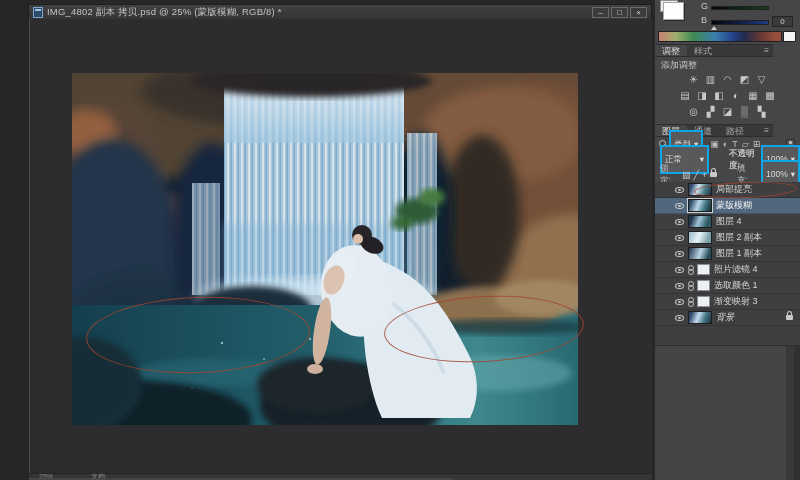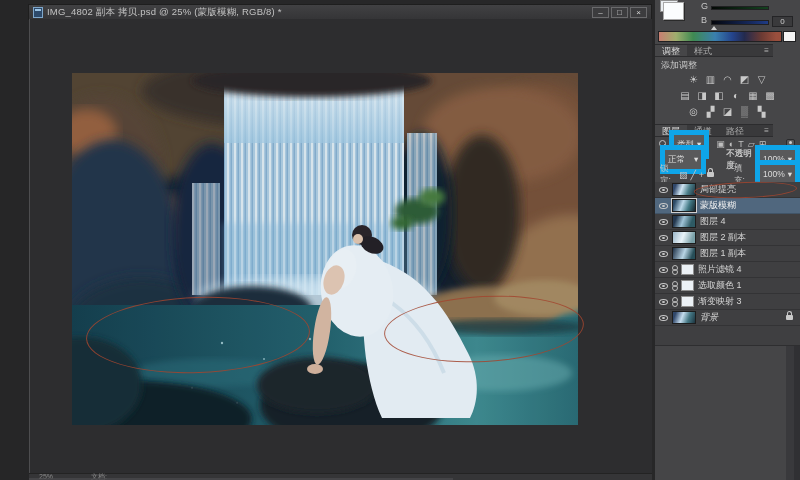--- a/index.html
+++ b/index.html
@@ -73,21 +73,21 @@
   .adj-header { position:absolute; left:661px; top:59px; font-size:9px; color:#c8c8c8; }
   .adj-row { position:absolute; left:655px; width:145px; height:15px; display:flex; justify-content:center; gap:5px; }
   .adj-icon { width:12px; text-align:center; font-size:10px; color:#c9c9c9; line-height:13px; }
 
   
   .lp-row { position:absolute; left:655px; width:145px; display:flex; align-items:center; font-size:8.5px; color:#c4c4c4; }
   .filter-row { top:137px; height:14px; gap:2px; padding-left:4px; }
   .search-glyph { width:8px; height:8px; position:relative; flex:none; }
   .search-glyph::before { content:''; position:absolute; left:0; top:0; width:5px; height:5px; border:1px solid #c4c4c4; border-radius:50%; }
   .search-glyph::after { content:''; position:absolute; left:5px; top:5px; width:3px; height:1px; background:#c4c4c4; transform:rotate(45deg); }
-  .mini-select { background:#59595b; border:5px solid #0ea5e9; height:29px; line-height:9px;
+  .mini-select { background:#59595b; border:2px solid #0ea5e9; height:29px; line-height:9px;
     display:inline-flex; align-items:center; gap:3px; padding:0 3px; color:#dcdcdc; }
   .filter-icons { display:flex; gap:4px; margin-left:5px; }
   .f-icon { font-size:9px; color:#bfbfbf; line-height:12px; }
   .filter-toggle { margin-left:auto; margin-right:5px; width:9px; height:10px; background:#595959;
     border:1px solid #2b2b2d; border-radius:2px; position:relative; }
   .filter-toggle::after { content:''; position:absolute; left:2px; top:1px; width:3px; height:3px; background:#cfcfcf; border-radius:50%; }
   .blend-row { top:152px; height:15px; padding-left:5px; }
   .blend-select { width:58px; justify-content:space-between;text-align:right; }
   .op-label { margin-left:20px;font-weight:bold; }
   .val-select { margin-left:2px; }
@@ -96,21 +96,21 @@
   .l-icon { font-size:9px; color:#c4c4c4; line-height:12px; }
   .padlock { width:7px; height:5px; background:#c9c9c9; border-radius:1px; position:relative; display:inline-block; }
   .padlock::before { content:''; position:absolute; left:1px; top:-4px; width:3px; height:4px;
     border:1px solid #c9c9c9; border-bottom:none; border-radius:3px 3px 0 0; }
   .fill-label { margin-left:16px; }
 
   
   .layer-list { position:absolute; left:655px; top:182px; width:145px; height:164px; background:#3f3f41;
     border-bottom:1px solid #2e2e30; }
   .layer-row { position:relative; width:145px; height:16px; display:flex; align-items:center; gap:4px;
-    padding-left:4px; border-bottom:1px solid rgba(0,0,0,.18); }
+    padding-left:20px; border-bottom:1px solid rgba(0,0,0,.18); }
   .layer-row.selected { background:#50677e; }
   .layer-name { font-size:9px; color:#d6d6d6; white-space:nowrap; }
   .layer-row.selected .layer-name { color:#f2f2f2; }
   .bg-name { font-style:italic; }
   .eye { width:9px; height:6px; border:1px solid #c9c9c9; border-radius:50%; position:relative; flex:none; }
   .eye::after { content:''; position:absolute; left:2px; top:1px; width:3px; height:2px; background:#c9c9c9; border-radius:50%; }
   .thumb { width:24px; height:13px; border:1px solid #1d1d1d; flex:none; }
   .t-a { background:linear-gradient(110deg,#31486b 12%,#cfe4f2 40%,#4c7f8a 68%,#1d3440 100%); }
   .t-b { background:linear-gradient(110deg,#2c4a66 10%,#bcd9ea 42%,#417884 70%,#16262e 100%); outline:1px solid #cfcfcf; }
   .t-c { background:linear-gradient(110deg,#243850 15%,#9fc3d6 45%,#2e5a64 80%); }

